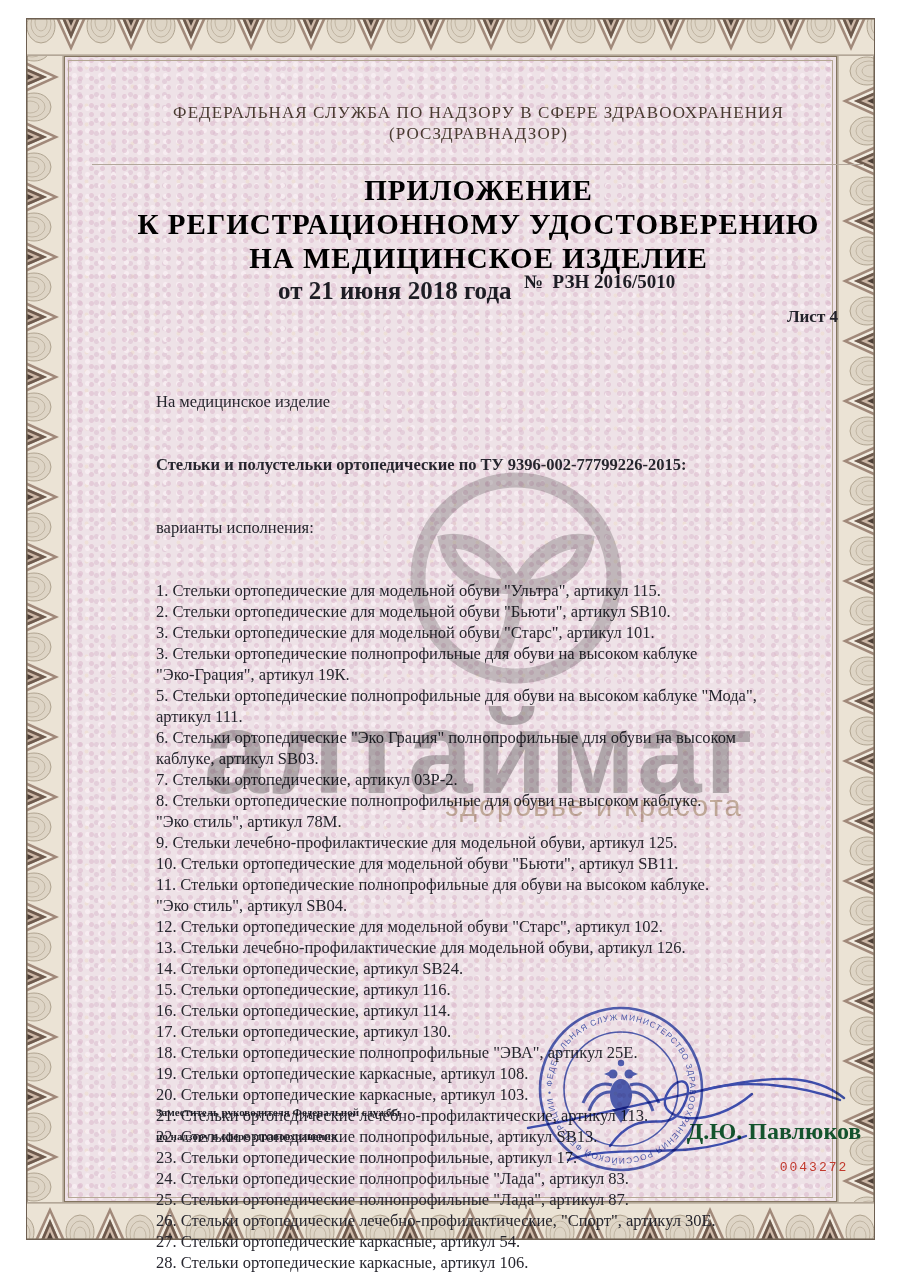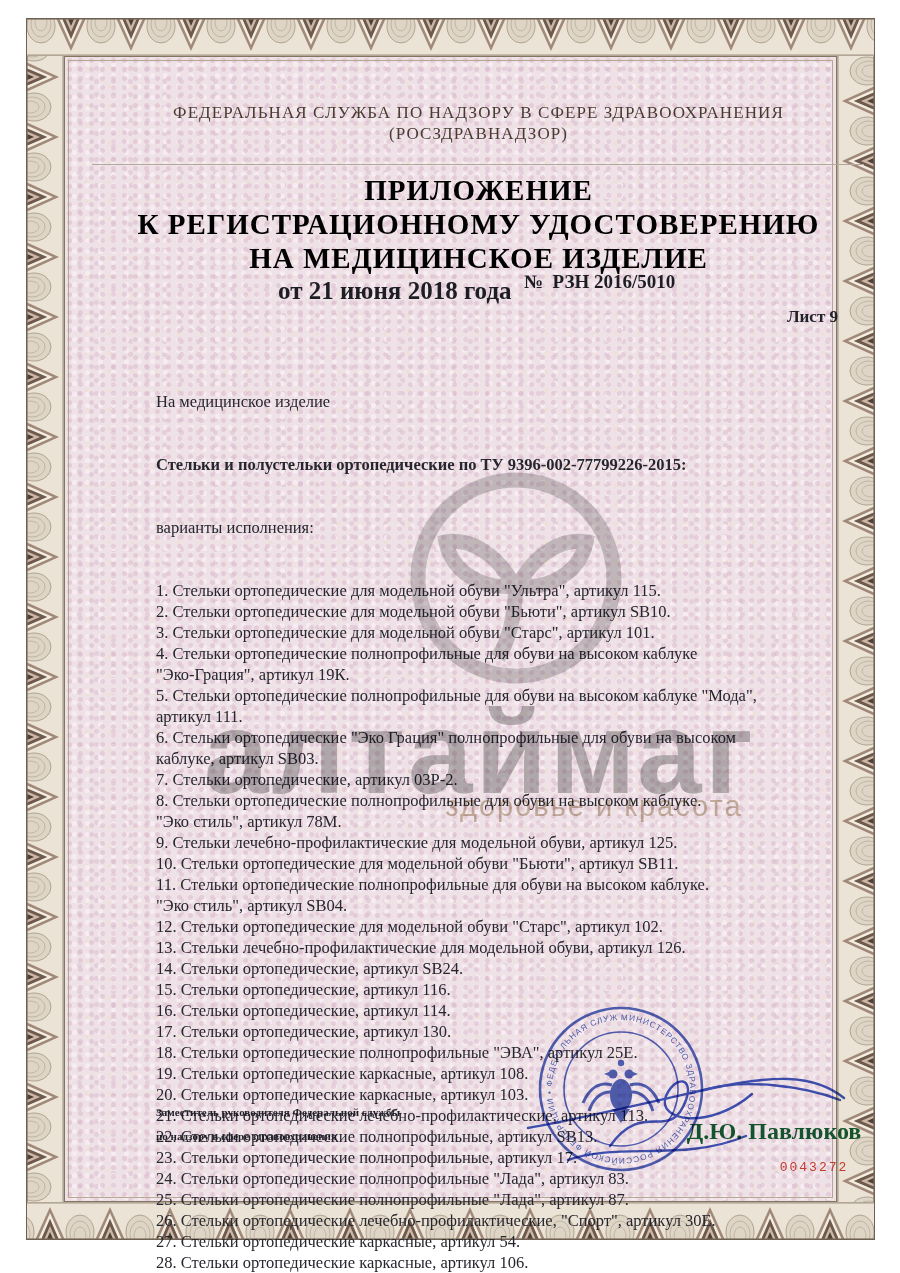--- a/index.html
+++ b/index.html
@@ -91,27 +91,27 @@
       <div class="abs sepline"></div>
 
       <div class="abs doc-title">
         <div>ПРИЛОЖЕНИЕ</div>
         <div>К РЕГИСТРАЦИОННОМУ УДОСТОВЕРЕНИЮ</div>
         <div>НА МЕДИЦИНСКОЕ ИЗДЕЛИЕ</div>
       </div>
 
       <div class="abs date-val">от 21 июня 2018 года</div>
       <div class="abs num-val">№  РЗН 2016/5010</div>
-      <div class="abs sheet">Лист 9</div>
+      <div class="abs sheet">Лист 4</div>
 
       <div class="abs bodytext">
         <div>На медицинское изделие</div>
         <div class="bold-line">Стельки и полустельки ортопедические по ТУ 9396-002-77799226-2015:</div>
         <div>варианты исполнения:</div>
-        <div><div>1. Стельки ортопедические для модельной обуви "Ультра", артикул 115.</div><div>2. Стельки ортопедические для модельной обуви "Бьюти", артикул SB10.</div><div>3. Стельки ортопедические для модельной обуви "Старс", артикул 101.</div><div>4. Стельки ортопедические полнопрофильные для обуви на высоком каблуке
+        <div><div>1. Стельки ортопедические для модельной обуви "Ультра", артикул 115.</div><div>2. Стельки ортопедические для модельной обуви "Бьюти", артикул SB10.</div><div>3. Стельки ортопедические для модельной обуви "Старс", артикул 101.</div><div>3. Стельки ортопедические полнопрофильные для обуви на высоком каблуке
 "Эко-Грация", артикул 19К.</div><div>5. Стельки ортопедические полнопрофильные для обуви на высоком каблуке "Мода",
 артикул 111.</div><div>6. Стельки ортопедические "Эко Грация" полнопрофильные для обуви на высоком
 каблуке, артикул SB03.</div><div>7. Стельки ортопедические, артикул 03Р-2.</div><div>8. Стельки ортопедические полнопрофильные для обуви на высоком каблуке.
 "Эко стиль", артикул 78М.</div><div>9. Стельки лечебно-профилактические для модельной обуви, артикул 125.</div><div>10. Стельки ортопедические для модельной обуви "Бьюти", артикул SB11.</div><div>11. Стельки ортопедические полнопрофильные для обуви на высоком каблуке.
 "Эко стиль", артикул SB04.</div><div>12. Стельки ортопедические для модельной обуви "Старс", артикул 102.</div><div>13. Стельки лечебно-профилактические для модельной обуви, артикул 126.</div><div>14. Стельки ортопедические, артикул SB24.</div><div>15. Стельки ортопедические, артикул 116.</div><div>16. Стельки ортопедические, артикул 114.</div><div>17. Стельки ортопедические, артикул 130.</div><div>18. Стельки ортопедические полнопрофильные "ЭВА", артикул 25Е.</div><div>19. Стельки ортопедические каркасные, артикул 108.</div><div>20. Стельки ортопедические каркасные, артикул 103.</div><div>21. Стельки ортопедические лечебно-профилактические, артикул 113.</div><div>22. Стельки ортопедические полнопрофильные, артикул SB13.</div><div>23. Стельки ортопедические полнопрофильные, артикул 17.</div><div>24. Стельки ортопедические полнопрофильные "Лада", артикул 83.</div><div>25. Стельки ортопедические полнопрофильные "Лада", артикул 87.</div><div>26. Стельки ортопедические лечебно-профилактические, "Спорт", артикул 30Е.</div><div>27. Стельки ортопедические каркасные, артикул 54.</div><div>28. Стельки ортопедические каркасные, артикул 106.</div></div>
       </div>
 
       <svg class="abs wm-logo" width="220" height="220" viewBox="0 0 220 220">
         <g fill="none" stroke="#7e7e7e" stroke-width="15">
           <circle cx="110" cy="110" r="98"></circle>

